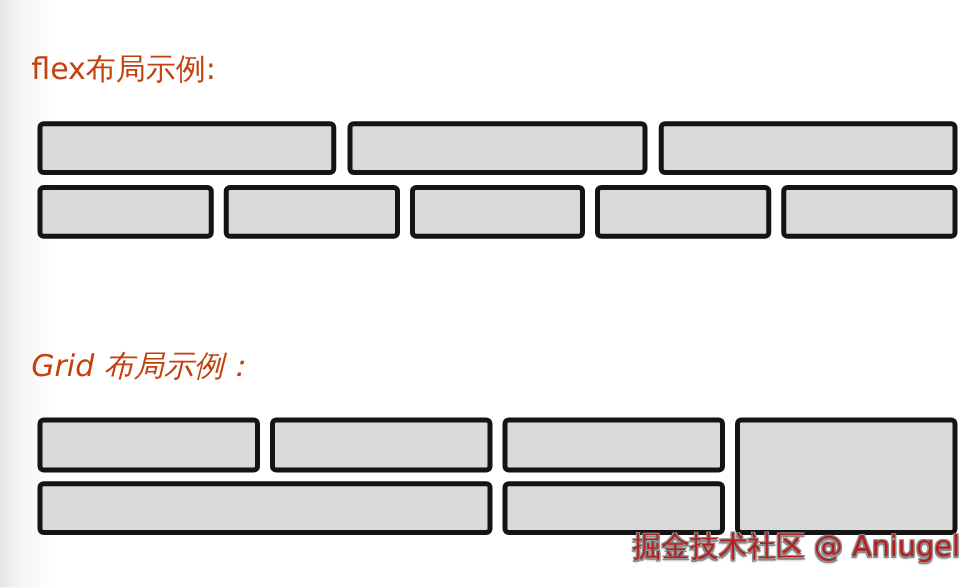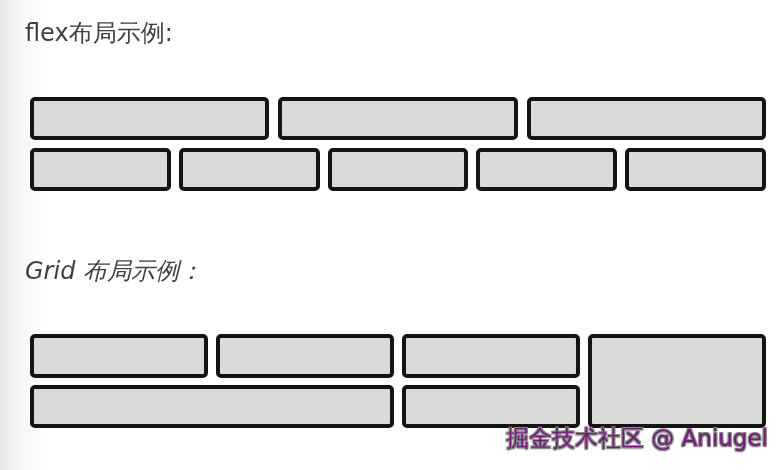--- a/index.html
+++ b/index.html
@@ -8,22 +8,23 @@
       position: relative;
       background: linear-gradient(to right, #e6e6e6 0px, #f6f6f6 18px, #ffffff 45px, #ffffff 100%);
       font-family: "DejaVu Sans", "Liberation Sans", sans-serif;
       color: #111;
     }
     .heading {
       position: absolute;
       left: 25px;
       font-size: 24px;
       line-height: 30px;
-      color: #404040;
+      color: #c2410c;
       letter-spacing: 0px;
+      margin-top: 22px;
     }
     .heading.flex-h { top: 18px; }
     .heading.grid-h { top: 256px; font-style: italic; }
 
     .box {
       background: #dadada;
       border: 4px solid #141414;
       border-radius: 5px;
     }
 
@@ -61,21 +62,21 @@
     .g-span2 { grid-column: 1 / span 2; grid-row: 2; }
     .g-c3r2 { grid-column: 3; grid-row: 2; }
     .g-tall { grid-column: 4; grid-row: 1 / span 2; }
 
     .watermark {
       position: absolute;
       right: 16px;
       top: 423px;
       font-size: 23px;
       line-height: 30px;
-      color: #701a75;
+      color: #b91c1c;
       text-shadow:
         -1px -1px 0 #8a8a8a,
          1px -1px 0 #8a8a8a,
         -1px  1px 0 #8a8a8a,
          1px  1px 0 #8a8a8a,
          0px  1px 2px #666;
       white-space: nowrap;
     }
   </style>
 </head>

